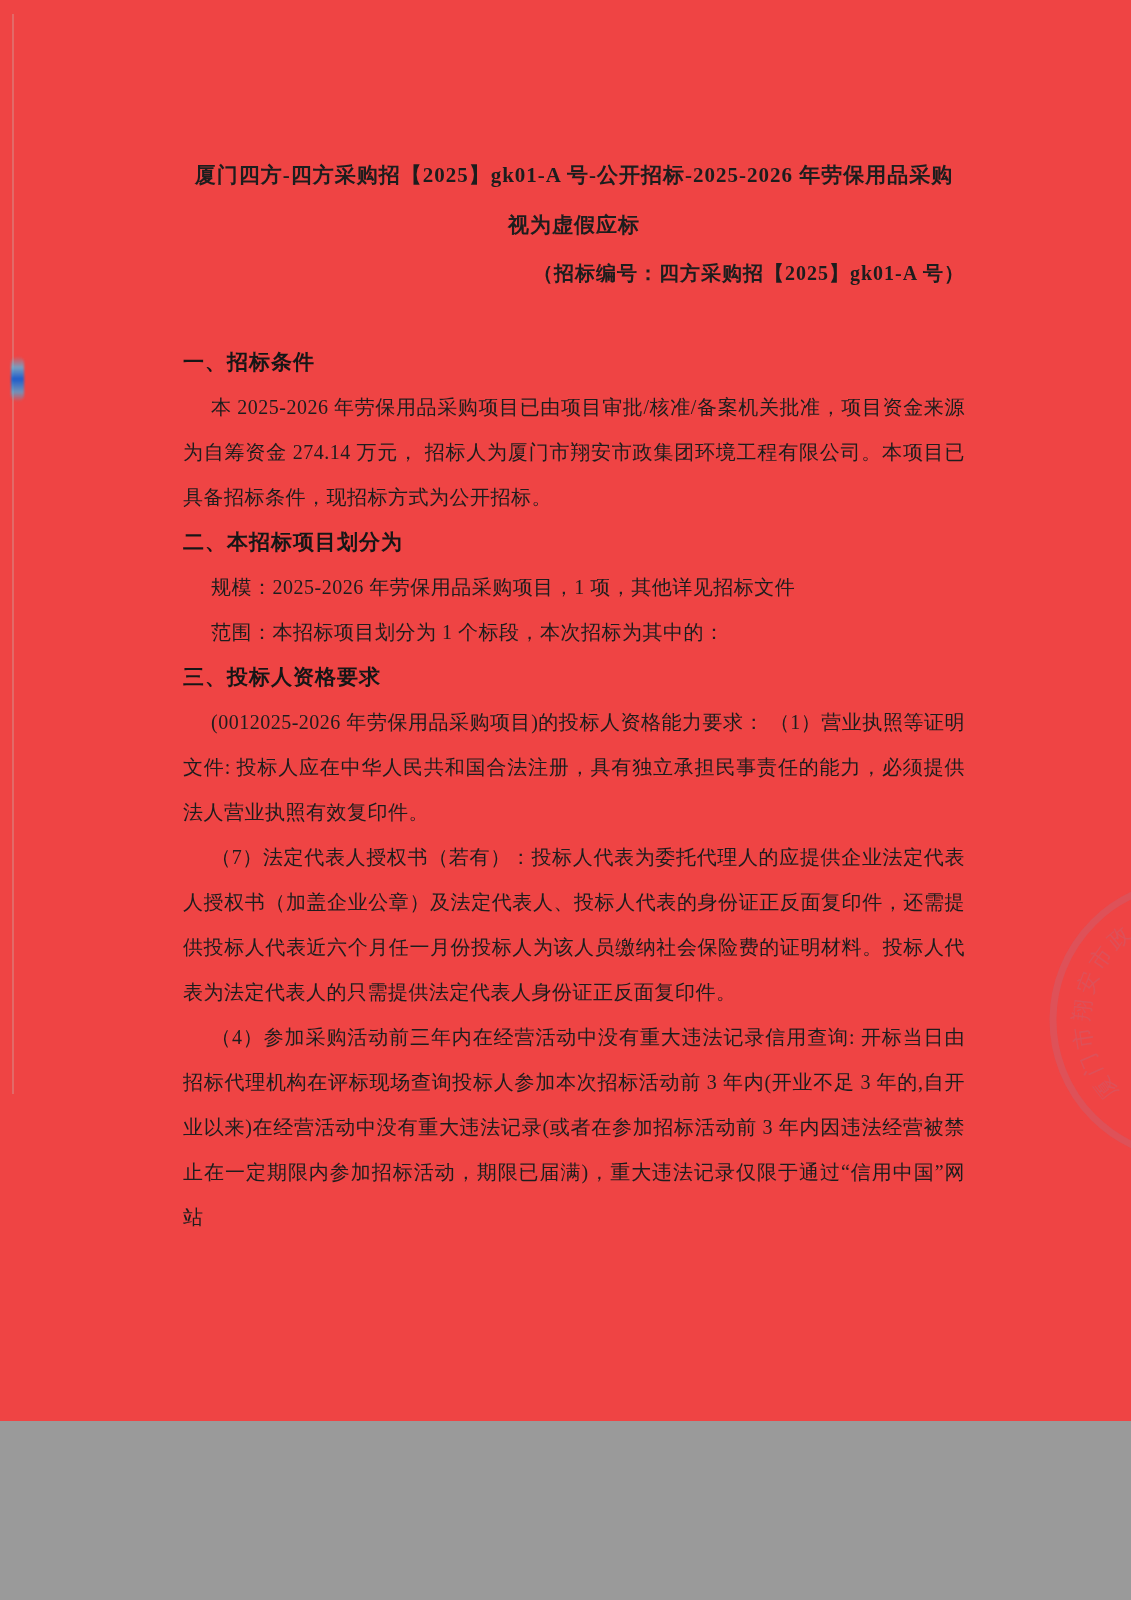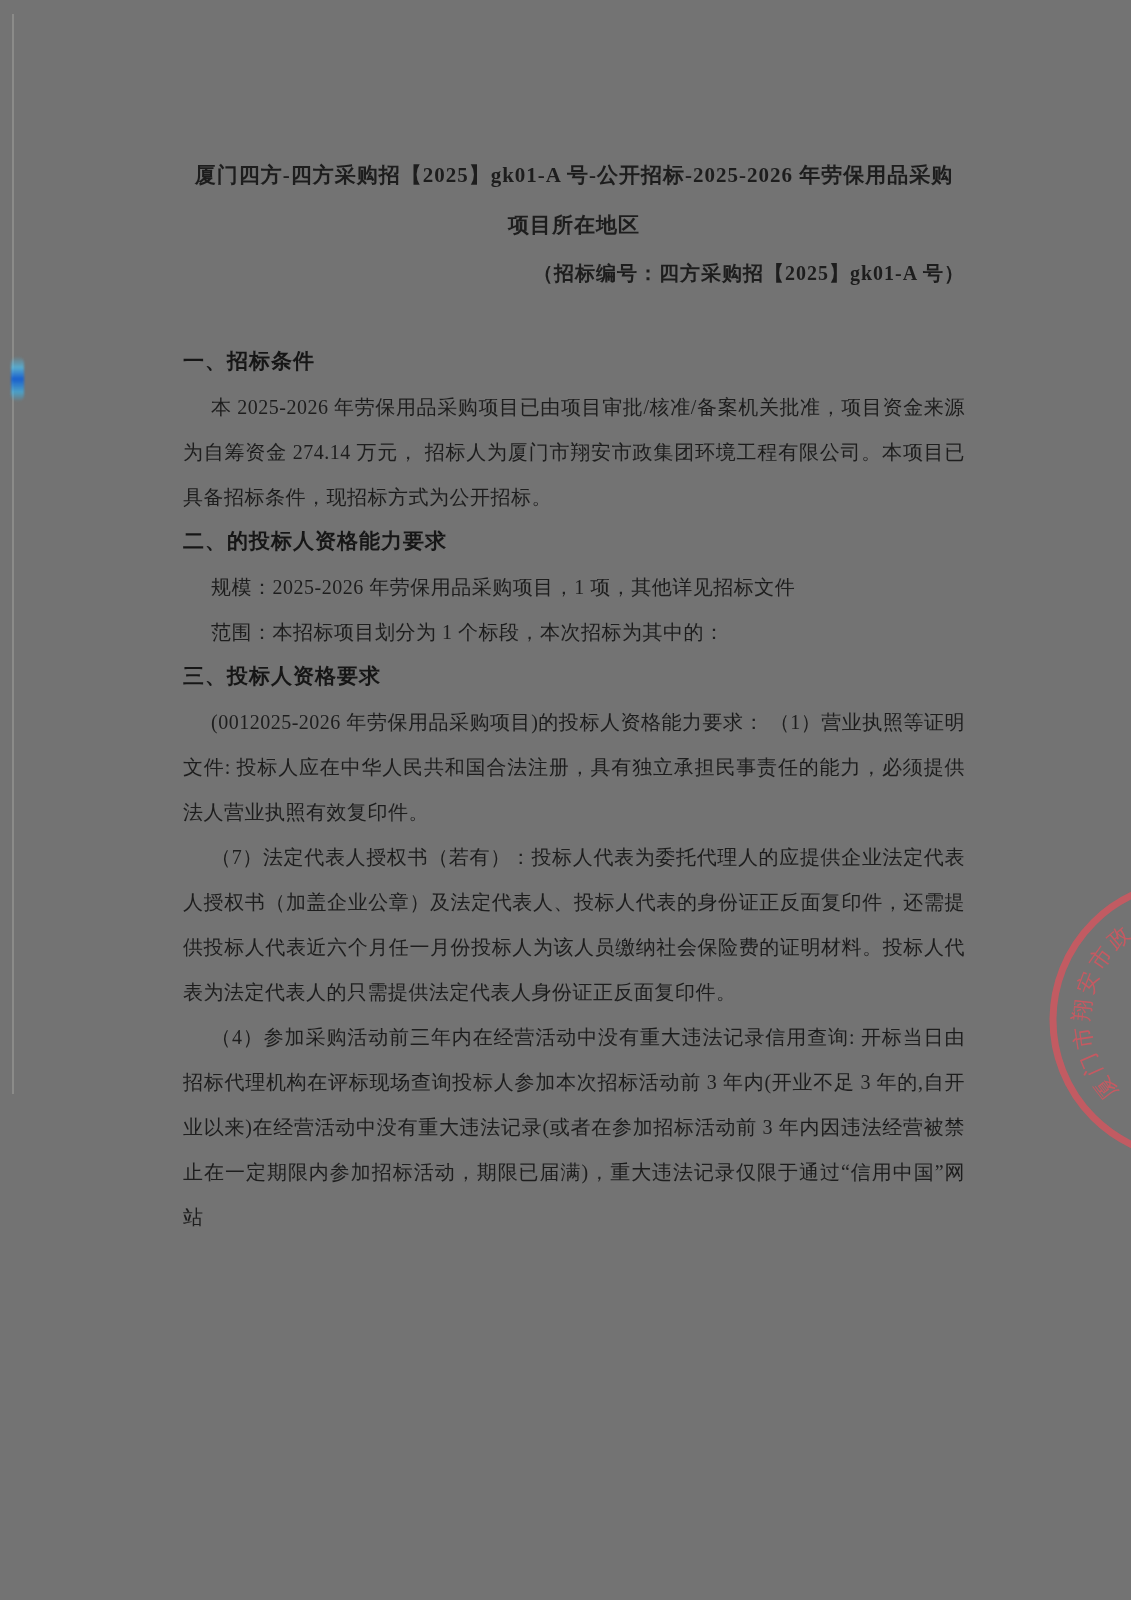--- a/index.html
+++ b/index.html
@@ -1,21 +1,21 @@
 <!DOCTYPE html>
 <html><head>
 <meta charset="utf-8">
 <style>
   html, body { margin: 0; padding: 0; background: #9a9a9a; }
   .page {
     position: relative;
     width: 1131px;
-    height: 1600px;
+    height: 1421px;
     margin: 0 auto;
-    background: #737373;
+    background: #ef4444;
     overflow: hidden;
     font-family: "Liberation Serif", "DejaVu Serif", serif;
     color: #1d1d1d;
   }
   .content {
     position: absolute;
     left: 183px;
     top: 150px;
     width: 782px;
   }
@@ -37,21 +37,21 @@
   }
   p.body-line {
     font-size: 20px;
     line-height: 45px;
     margin: 0;
     text-align: justify;
     letter-spacing: 0.5px;
   }
   p.indent { text-indent: 28px; }
   h2.sec {
-    font-family: Liberation Mono, monospace;
+    font-family: Liberation Serif, serif;
     font-size: 21px;
     font-weight: 700;
     line-height: 45px;
     margin: 0;
     letter-spacing: 1px;
     color: #161616;
   }
   
   .edge-line {
     position: absolute;
@@ -87,30 +87,30 @@
 
 <div class="page">
 
   <div class="edge-line"></div>
   <div class="blue-mark"></div>
 
   <div class="content">
 
     <div>
       <div class="title-line">厦门四方-四方采购招【2025】gk01-A 号-公开招标-2025-2026 年劳保用品采购</div>
-      <div class="title-line">项目所在地区</div>
+      <div class="title-line">视为虚假应标</div>
     </div>
 
     <div class="subtitle">（招标编号：四方采购招【2025】gk01-A 号）</div>
 
 
     <h2 class="sec">一、招标条件</h2>
     <p class="body-line indent">本 2025-2026 年劳保用品采购项目已由项目审批/核准/备案机关批准，项目资金来源为自筹资金 274.14 万元， 招标人为厦门市翔安市政集团环境工程有限公司。本项目已具备招标条件，现招标方式为公开招标。</p>
 
-    <h2 class="sec">二、的投标人资格能力要求</h2>
+    <h2 class="sec">二、本招标项目划分为</h2>
     <p class="body-line indent">规模：2025-2026 年劳保用品采购项目，1 项，其他详见招标文件</p>
     <p class="body-line indent">范围：本招标项目划分为 1 个标段，本次招标为其中的：</p>
 
     <h2 class="sec">三、投标人资格要求</h2>
     <p class="body-line indent">(0012025-2026 年劳保用品采购项目)的投标人资格能力要求： （1）营业执照等证明文件: 投标人应在中华人民共和国合法注册，具有独立承担民事责任的能力，必须提供法人营业执照有效复印件。</p>
     <p class="body-line indent">（7）法定代表人授权书（若有）：投标人代表为委托代理人的应提供企业法定代表人授权书（加盖企业公章）及法定代表人、投标人代表的身份证正反面复印件，还需提供投标人代表近六个月任一月份投标人为该人员缴纳社会保险费的证明材料。投标人代表为法定代表人的只需提供法定代表人身份证正反面复印件。</p>
     <p class="body-line indent">（4）参加采购活动前三年内在经营活动中没有重大违法记录信用查询: 开标当日由招标代理机构在评标现场查询投标人参加本次招标活动前 3 年内(开业不足 3 年的,自开业以来)在经营活动中没有重大违法记录(或者在参加招标活动前 3 年内因违法经营被禁止在一定期限内参加招标活动，期限已届满)，重大违法记录仅限于通过“信用中国”网站</p>
 
   </div>
 

